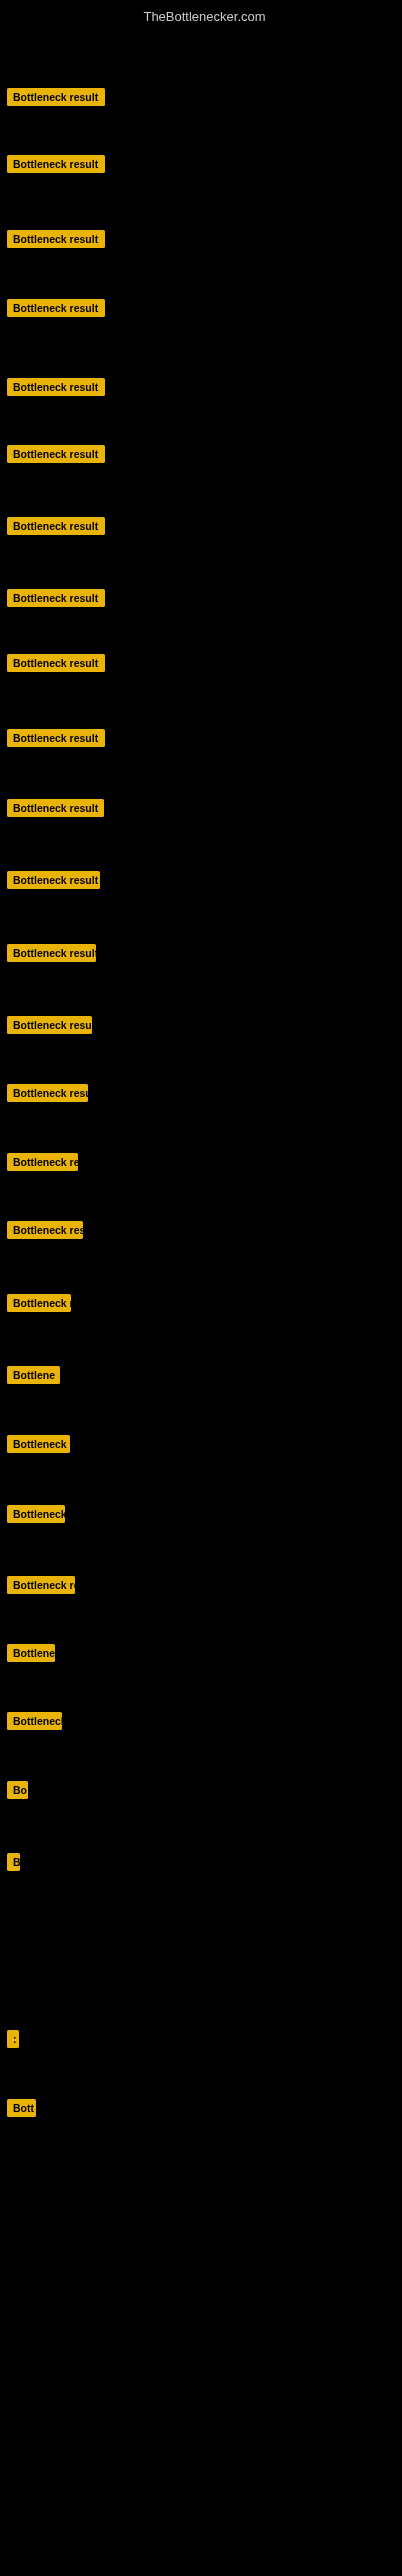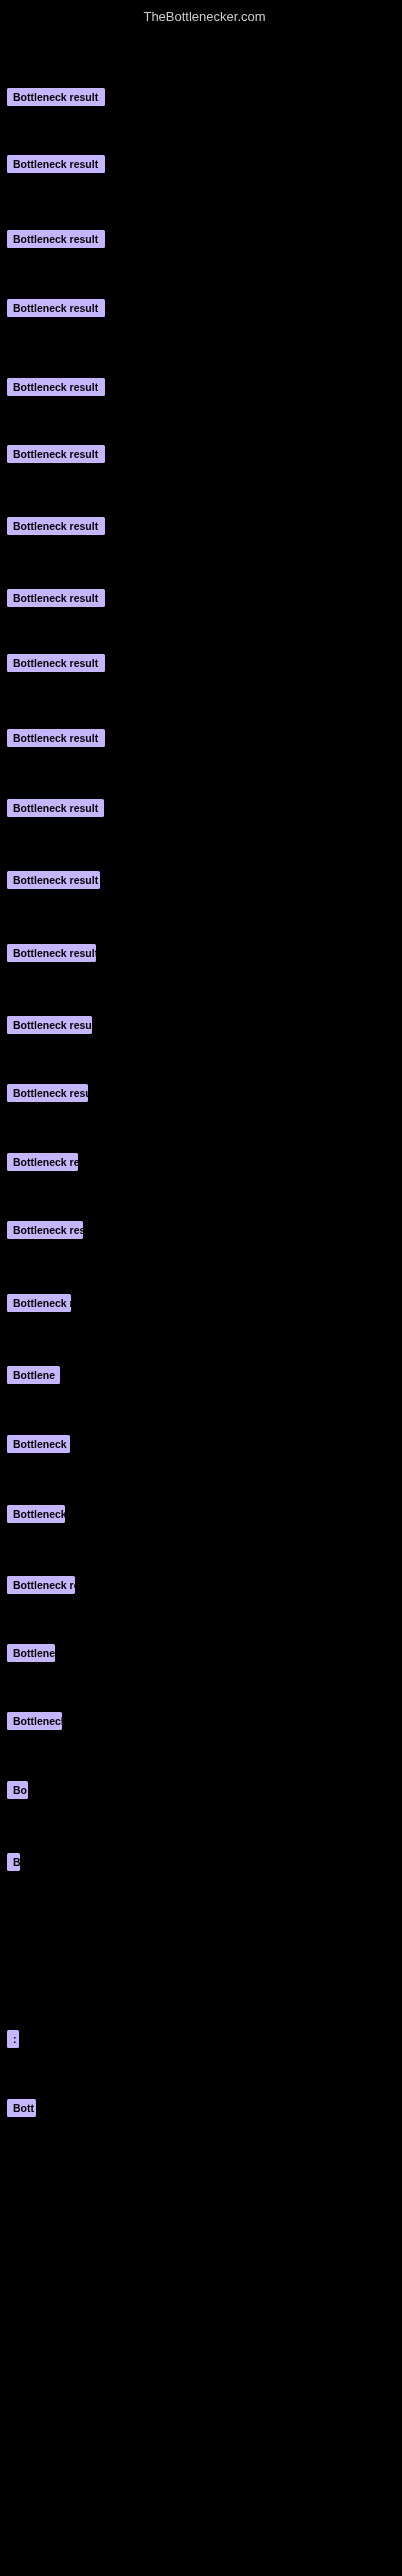--- a/index.html
+++ b/index.html
@@ -15,21 +15,21 @@
       position: relative;
     }
     .site-title {
       text-align: center;
       color: #cccccc;
       font-size: 13px;
       padding: 6.4px 0;
       width: 100%;
     }
     .bottleneck-badge {
-      background-color: #c4b5fd;
+      background-color: #eab308;
       color: #000000;
       font-size: 10.5px;
       font-weight: bold;
       padding: 3.2px 6.4px;
       display: inline-block;
       border-radius: 1.6px;
       white-space: nowrap;
       overflow: hidden;
     }
     .result-row {

